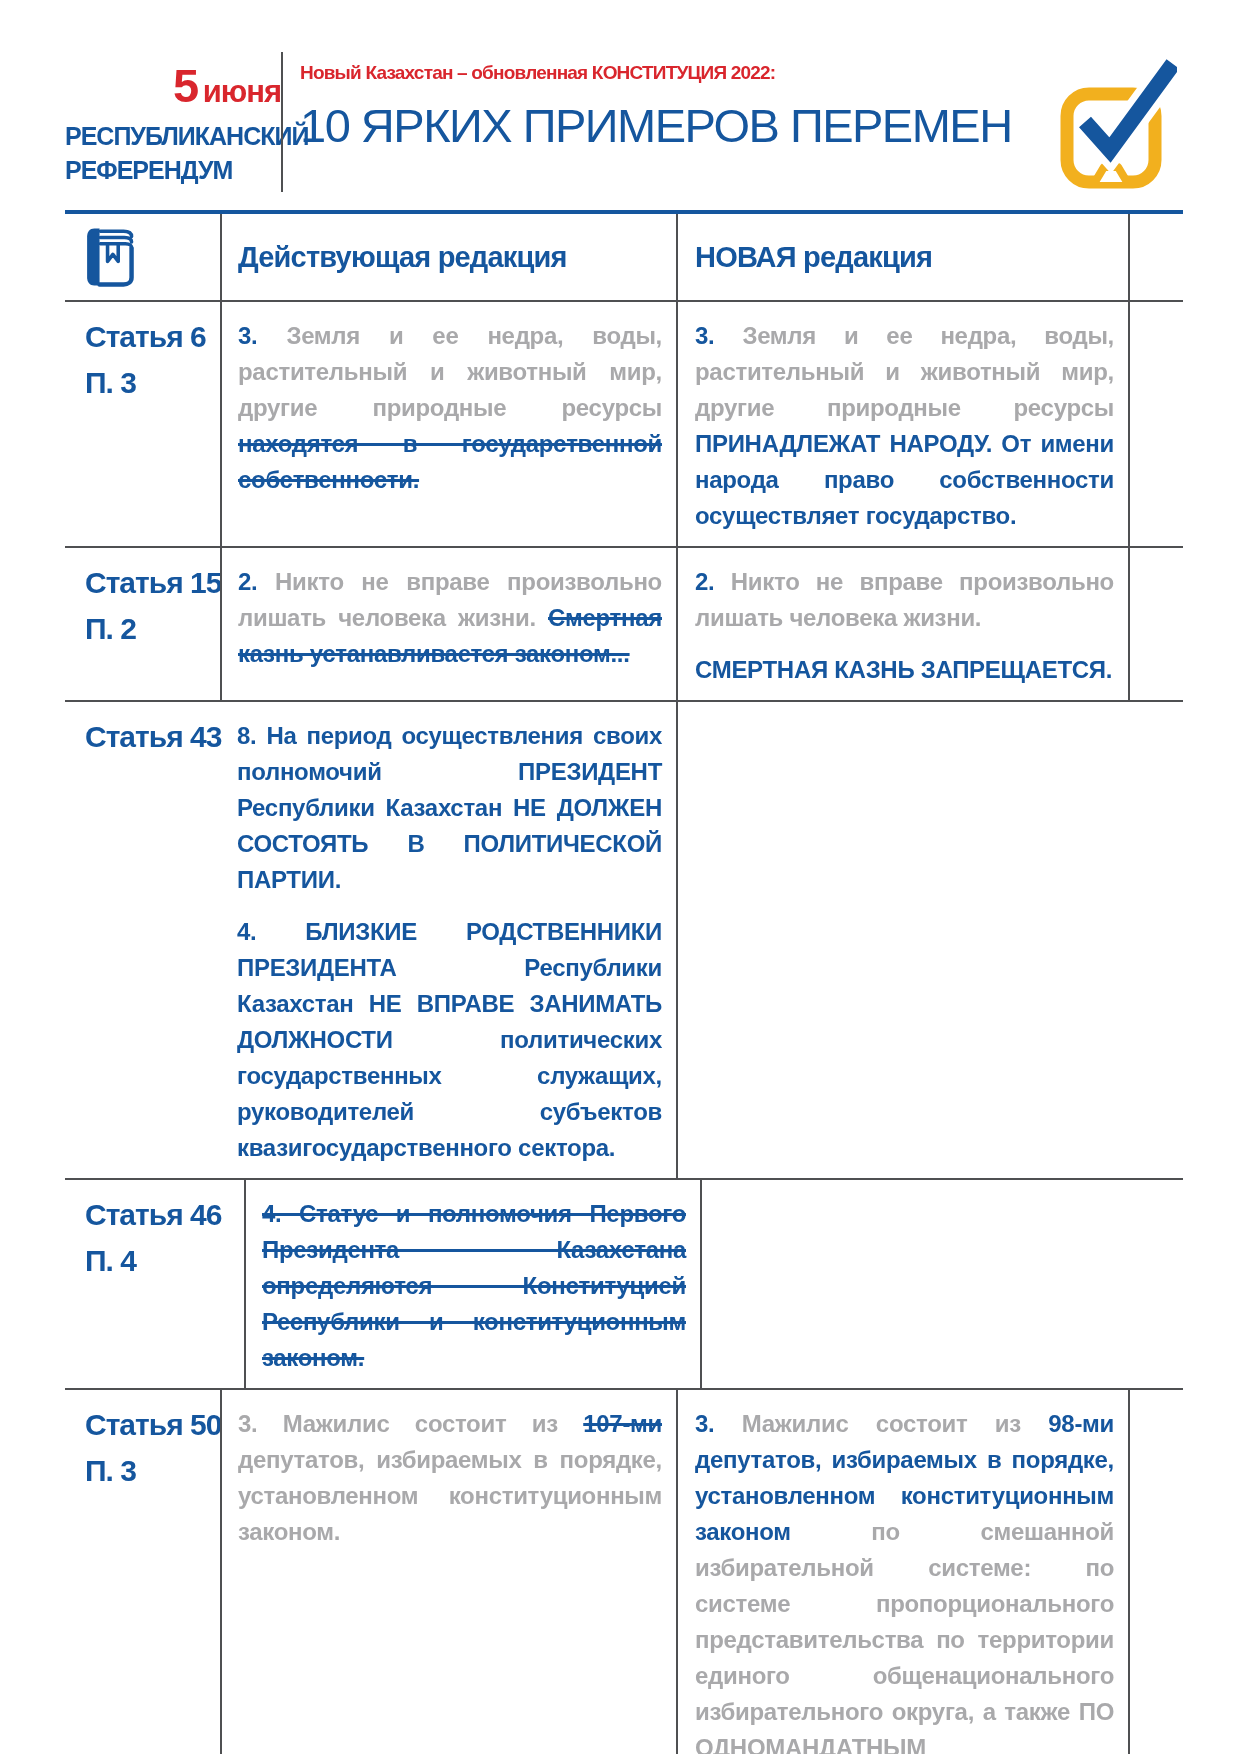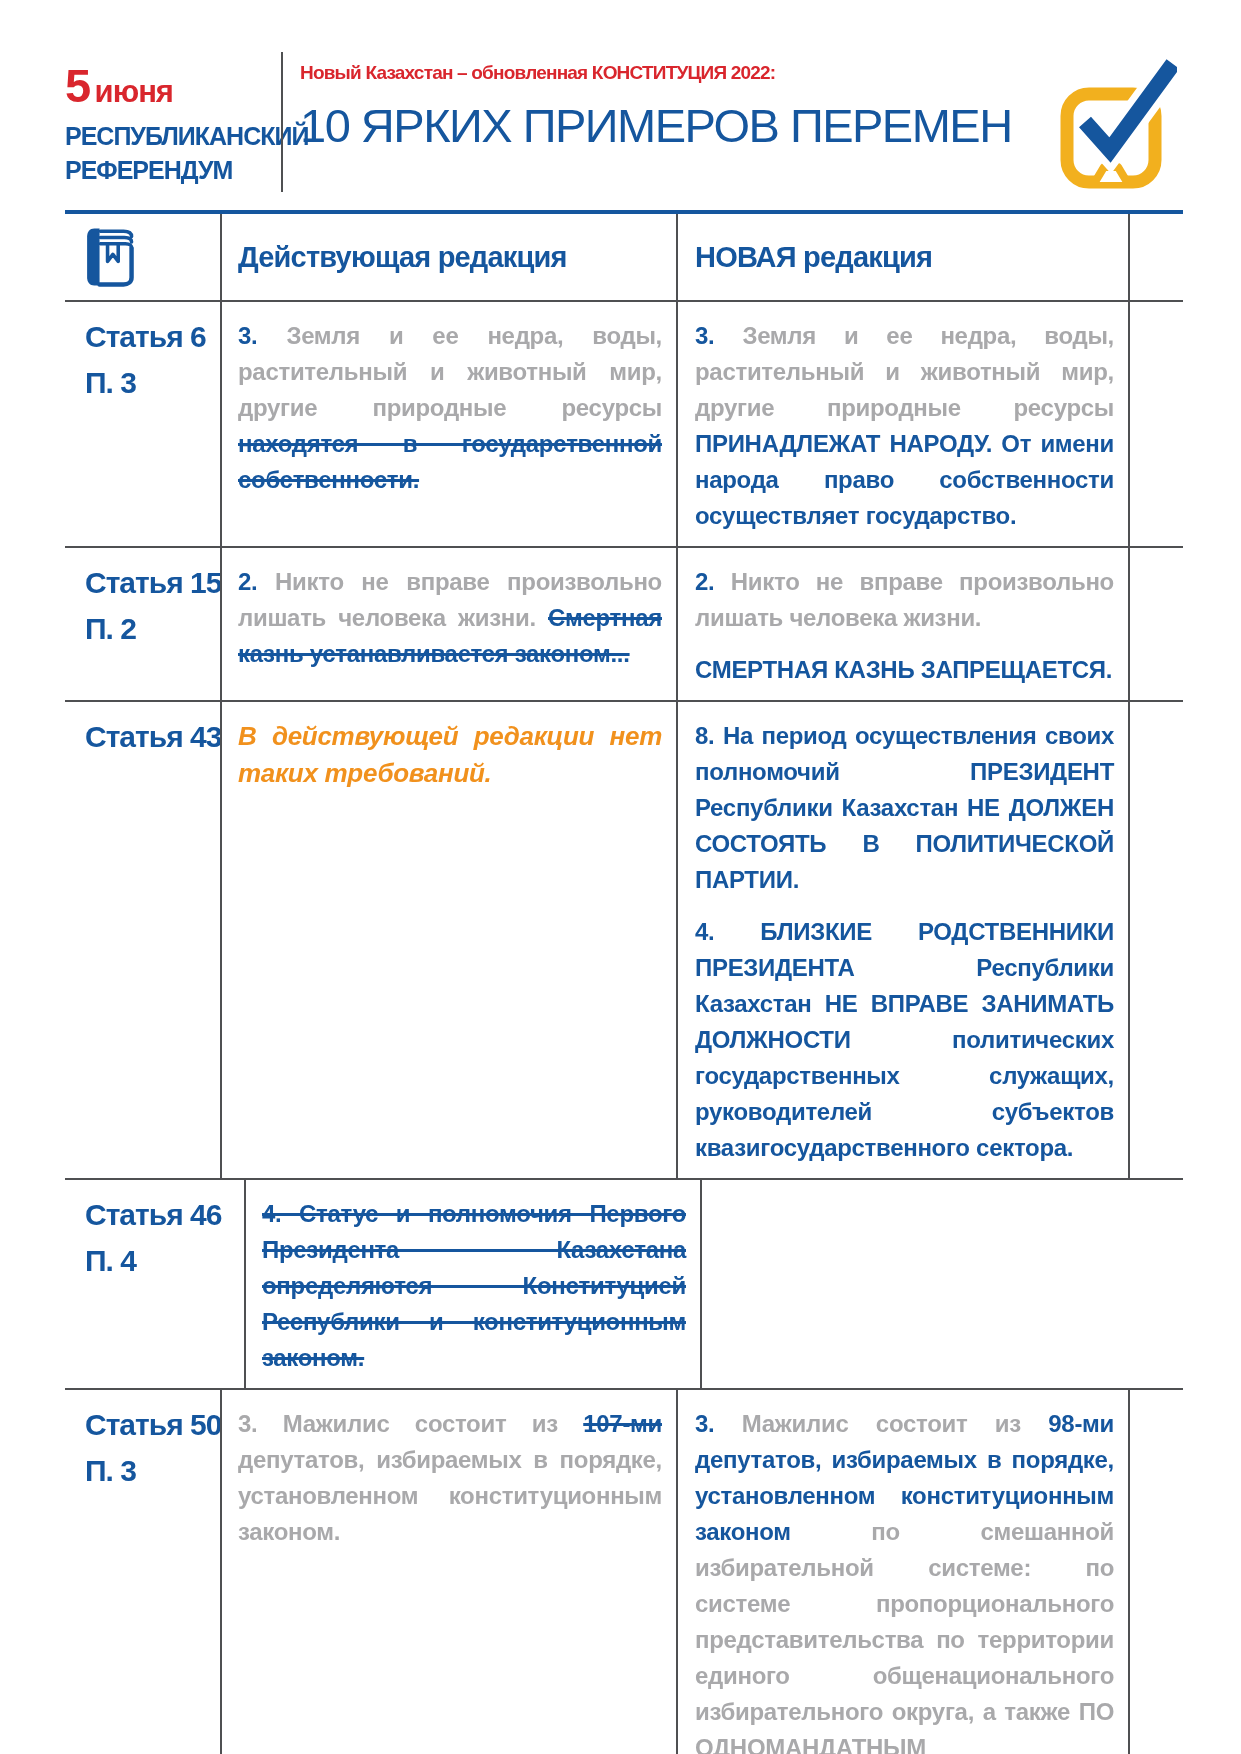--- a/index.html
+++ b/index.html
@@ -4,21 +4,21 @@
 <style>
   * { margin:0; padding:0; box-sizing:border-box; }
   html,body { background:#ffffff; }
   .page {
     position:relative; width:1241px; height:1754px; overflow:hidden;
     background:#fff; font-family:"Liberation Sans","DejaVu Sans",sans-serif;
   }
   
   .hdr { position:absolute; left:65px; top:52px; width:1118px; height:150px; display:flex; }
   .hdr-left { width:216px; padding-top:6px; flex:0 0 auto; }
-  .date-line { white-space:nowrap; }
+  .date-line { white-space:nowrap;text-align:right; }
   .day   { color:var(--red,#d9262d); font-size:47px; font-weight:bold; letter-spacing:-1px; }
   .month { color:var(--red,#d9262d); font-size:31px; font-weight:bold; letter-spacing:-1px; }
   .evt   { color:var(--blue,#15569e); font-size:25px; font-weight:bold; letter-spacing:-1px;
            line-height:34px; white-space:nowrap; }
   .evt.first { margin-top:6px; }
   .hdr-divider { width:2px; height:140px; background:var(--line-dark,#4f5052); flex:0 0 auto; }
   .hdr-main { padding:10px 0 0 17px; width:740px; flex:0 0 auto; }
   .title1 { color:var(--red,#d9262d); font-size:19px; font-weight:bold; letter-spacing:-0.8px; white-space:nowrap; }
   .title2 { color:var(--blue,#15569e); font-size:47px; font-weight:normal; letter-spacing:-1.5px; margin-top:14px; white-space:nowrap; }
   .logo { position:absolute; right:6px; top:-2px; width:120px; height:148px; }
@@ -128,23 +128,20 @@
           <p class="para"><span class="run run-blue">СМЕРТНАЯ КАЗНЬ ЗАПРЕЩАЕТСЯ.</span></p>
         </div>
       <div></div>
     </div>
 
     <div class="trow r3">
       <div class="c-art">
         <div class="art1">Статья 43</div>
 
       </div>
-      <div class="c-cur">
-          <p class="para"><span class="run run-orange">В действующей редакции нет таких требований.</span></p>
-        </div>
       <div class="c-new">
           <p class="para"><span class="run run-blue">8. На период осуществления своих полномочий ПРЕЗИДЕНТ Республики Казахстан НЕ ДОЛЖЕН СОСТОЯТЬ В ПОЛИТИЧЕСКОЙ ПАРТИИ.</span></p>
           <p class="para"><span class="run run-blue">4. БЛИЗКИЕ РОДСТВЕННИКИ ПРЕЗИДЕНТА Республики Казахстан НЕ ВПРАВЕ ЗАНИМАТЬ ДОЛЖНОСТИ политических государственных служащих, руководителей субъектов квазигосударственного сектора.</span></p>
         </div>
       <div></div>
     </div>
 
     <div class="trow r4">
       <div class="c-art">
         <div class="art1">Статья 46</div>

